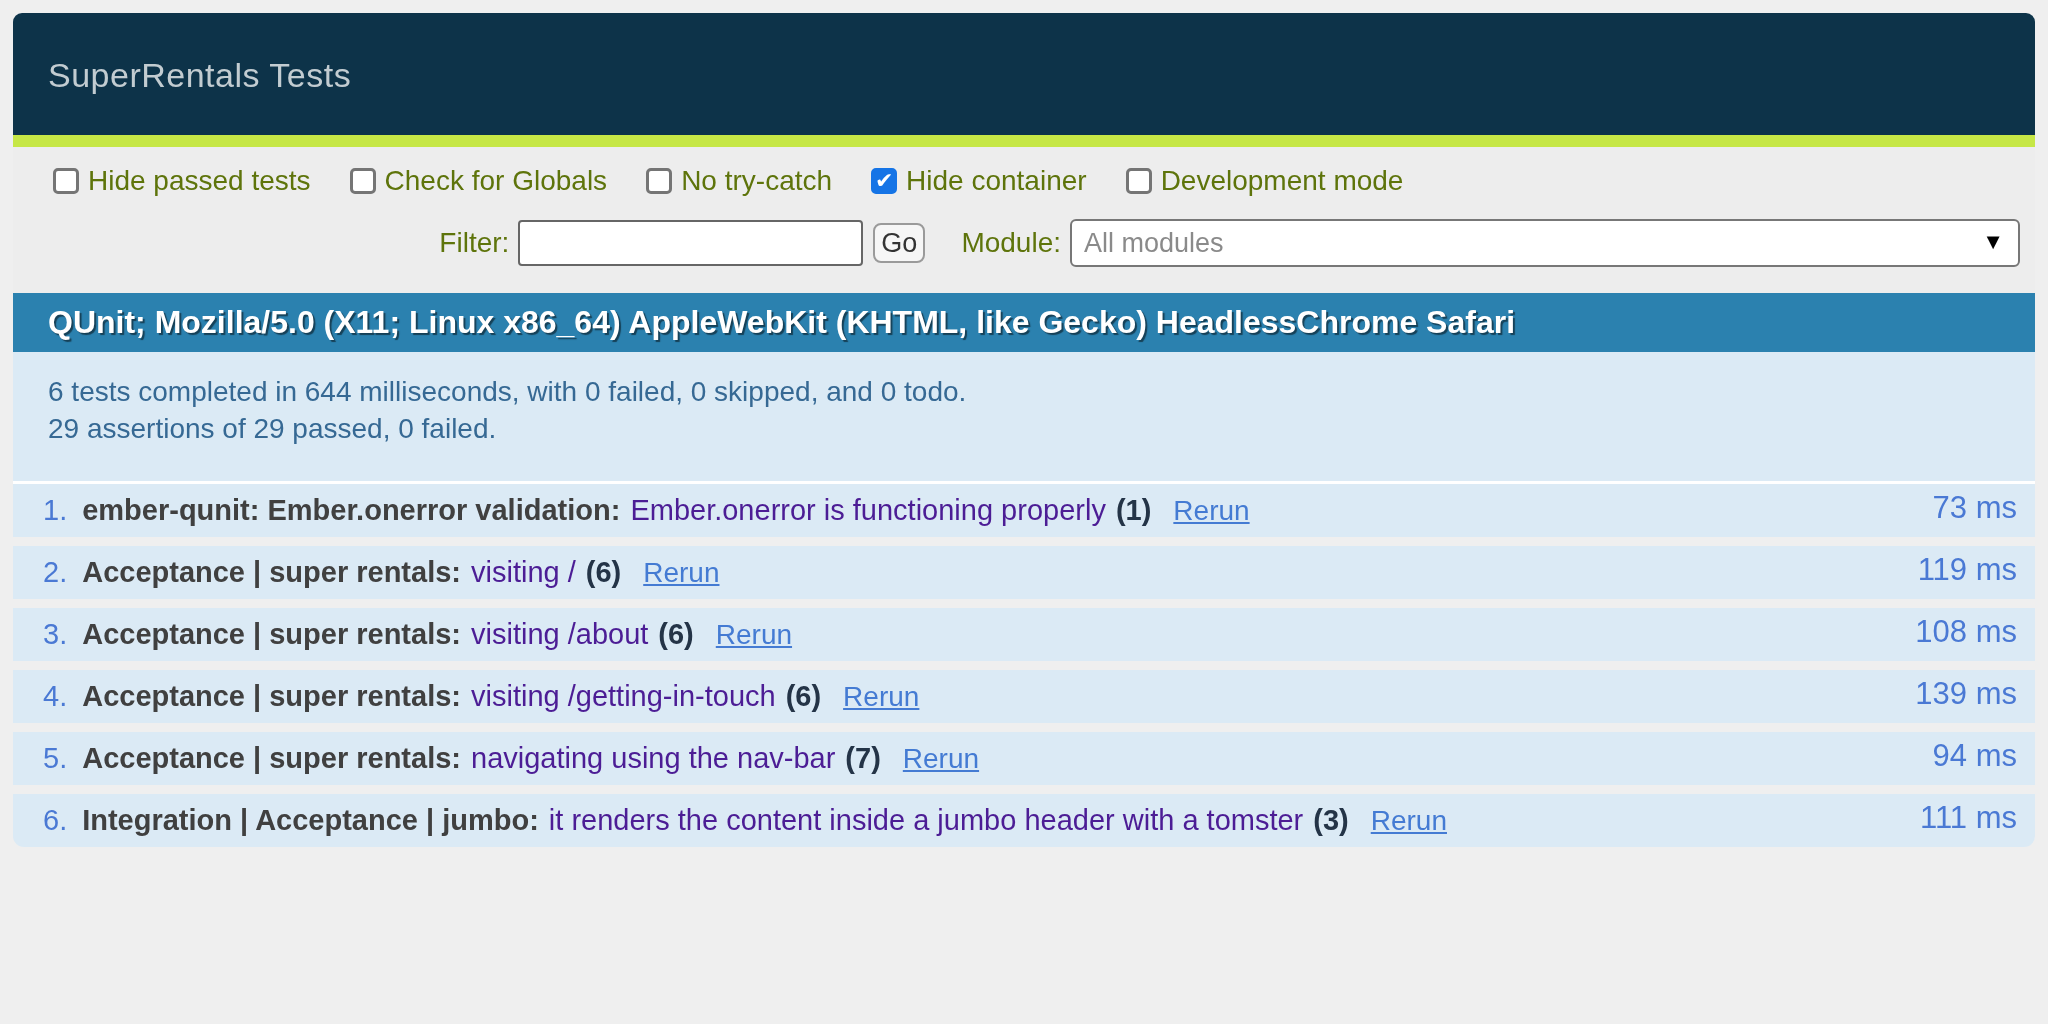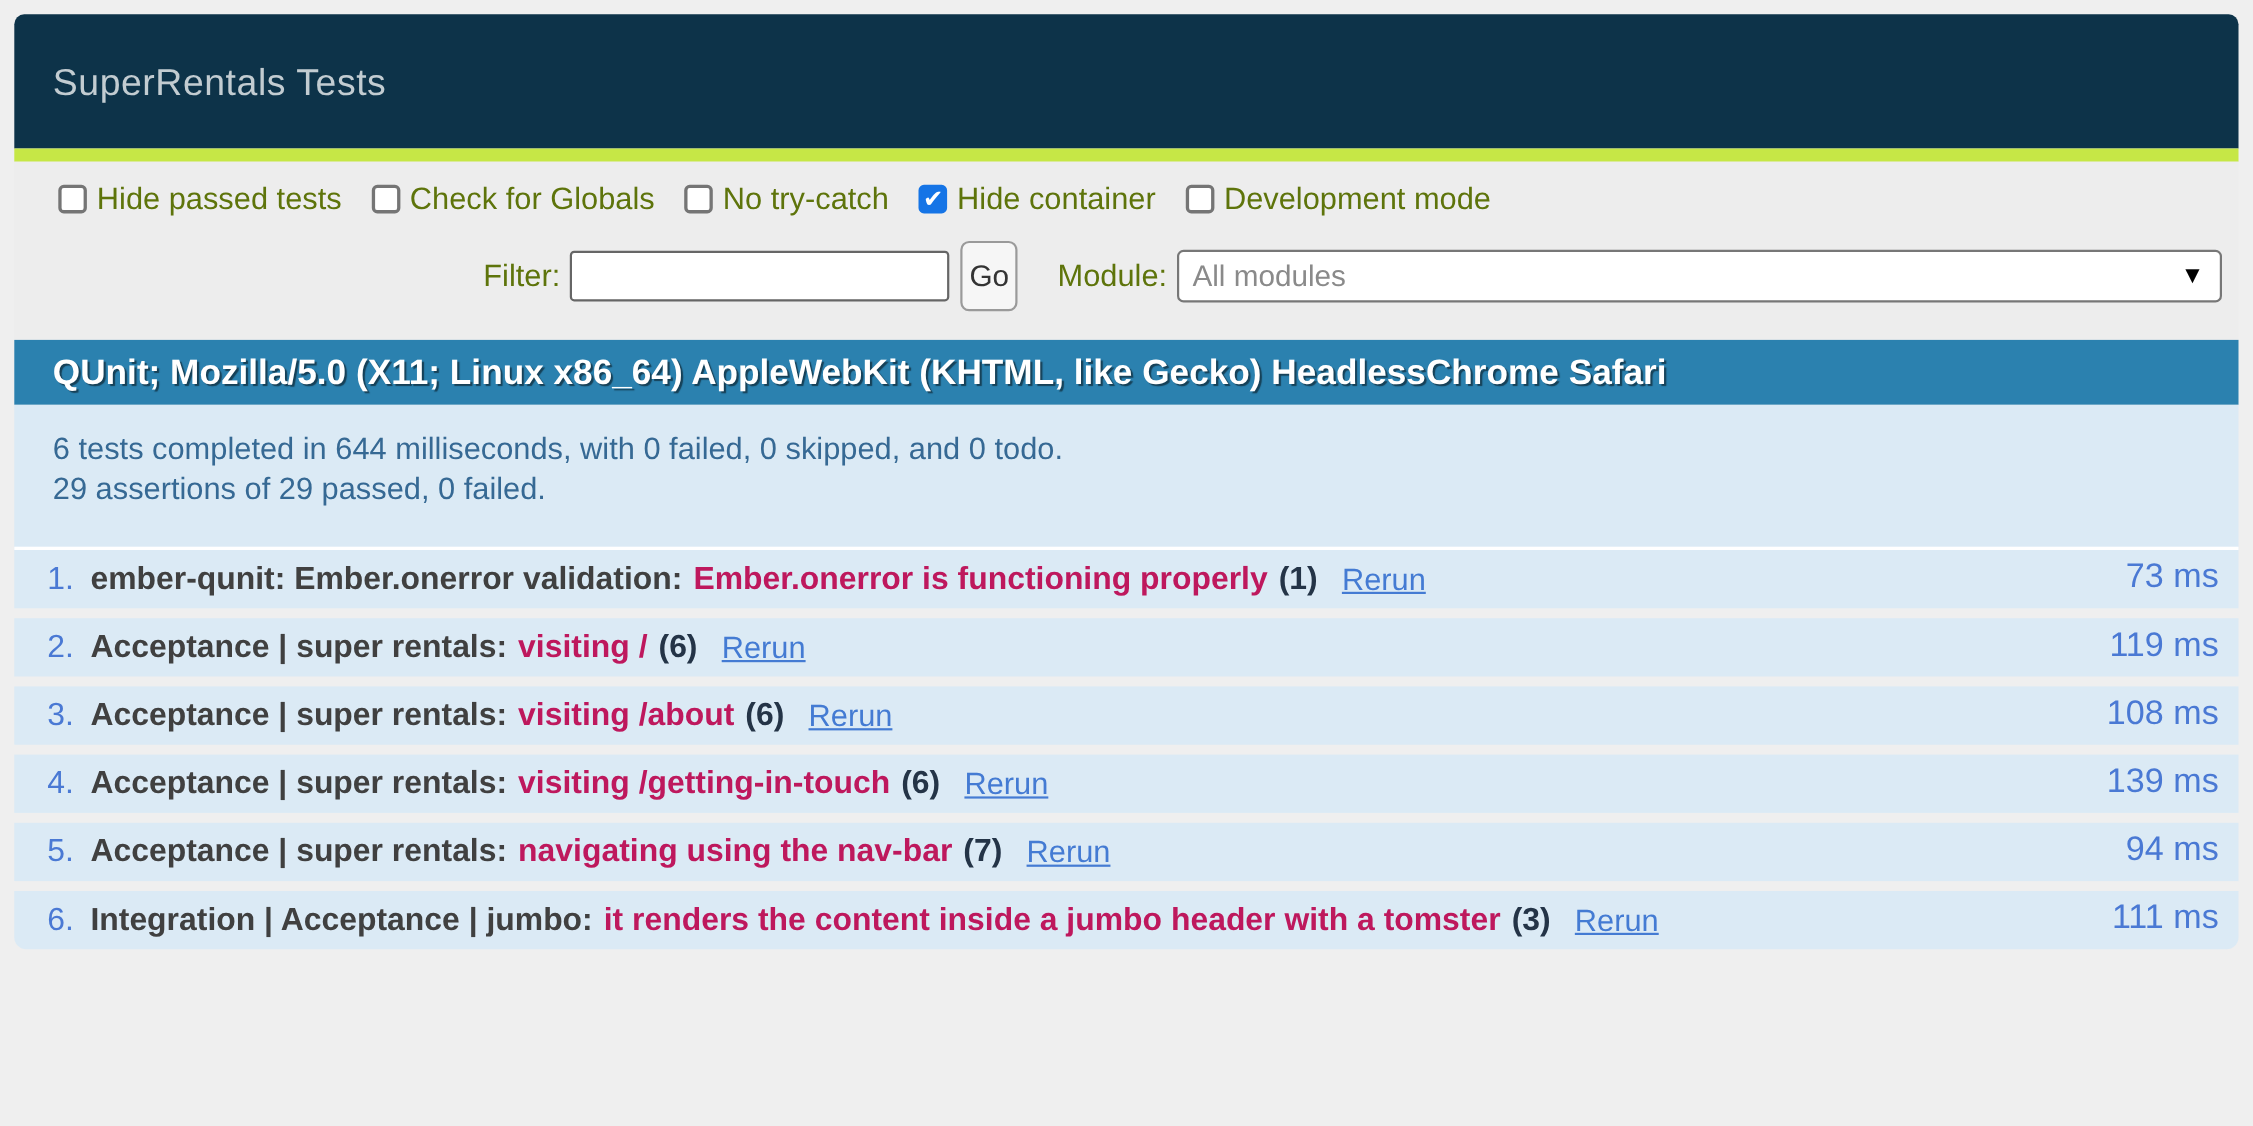--- a/index.html
+++ b/index.html
@@ -25,21 +25,21 @@
   }
   .qunit-banner { height: 12px; background: #c6e746; }
 
   
   .qunit-toolbar {
     background: #ededed;
     padding: 18px 15px 26px 40px;
     color: #5e740b;
     font-size: 28px;
   }
-  .cb-row { display: flex; align-items: center; }
+  .cb-row { display: flex; align-items: center; gap: 12px; }
   .cb-item { display: flex; align-items: center; margin-right: 27px; cursor: pointer; }
   .cb {
     width: 26px; height: 26px;
     border: 3px solid #757575;
     border-radius: 5px;
     background: #fff;
     margin-right: 9px;
     position: relative;
     flex: none;
   }
@@ -57,21 +57,21 @@
     width: 345px; height: 46px;
     border: 2px solid #666;
     border-radius: 4px;
     background: #fff;
     font-size: 26px;
     font-family: inherit;
     padding: 0 10px;
     color: #333;
   }
   .go-button {
-    height: 64px; min-width: 52px;
+    height: 40px; min-width: 52px;
     margin-left: 10px;
     border: 2px solid #9a9a9a;
     border-radius: 8px;
     background: #f6f6f6;
     color: #333;
     font-size: 27px;
     font-family: inherit;
     cursor: pointer;
   }
   .module-label { margin-left: 36px; margin-right: 9px; }
@@ -123,21 +123,21 @@
     margin-bottom: 9px;
     padding: 0 20px 0 30px;
     display: flex;
     align-items: center;
     position: relative;
     font-size: 29px;
   }
   .test-row:last-child { border-radius: 0 0 11px 11px; margin-bottom: 0; }
   .test-num { color: #4a79d4; margin-right: 15px; }
   .module-name { color: #404040; font-weight: bold; margin-right: 10px; }
-  .test-name { color: #be185d; font-weight: bold; margin-right: 10px; }
+  .test-name { color: #4c1d95; font-weight: normal; margin-right: 10px; }
   .test-counts { color: #243447; font-weight: bold; margin-right: 22px; }
   .rerun-link {
     color: #447bd3;
     text-decoration: underline;
     cursor: pointer;
     font-size: 28px;
   }
   .test-runtime {
     position: absolute;
     top: 6px; right: 18px;

